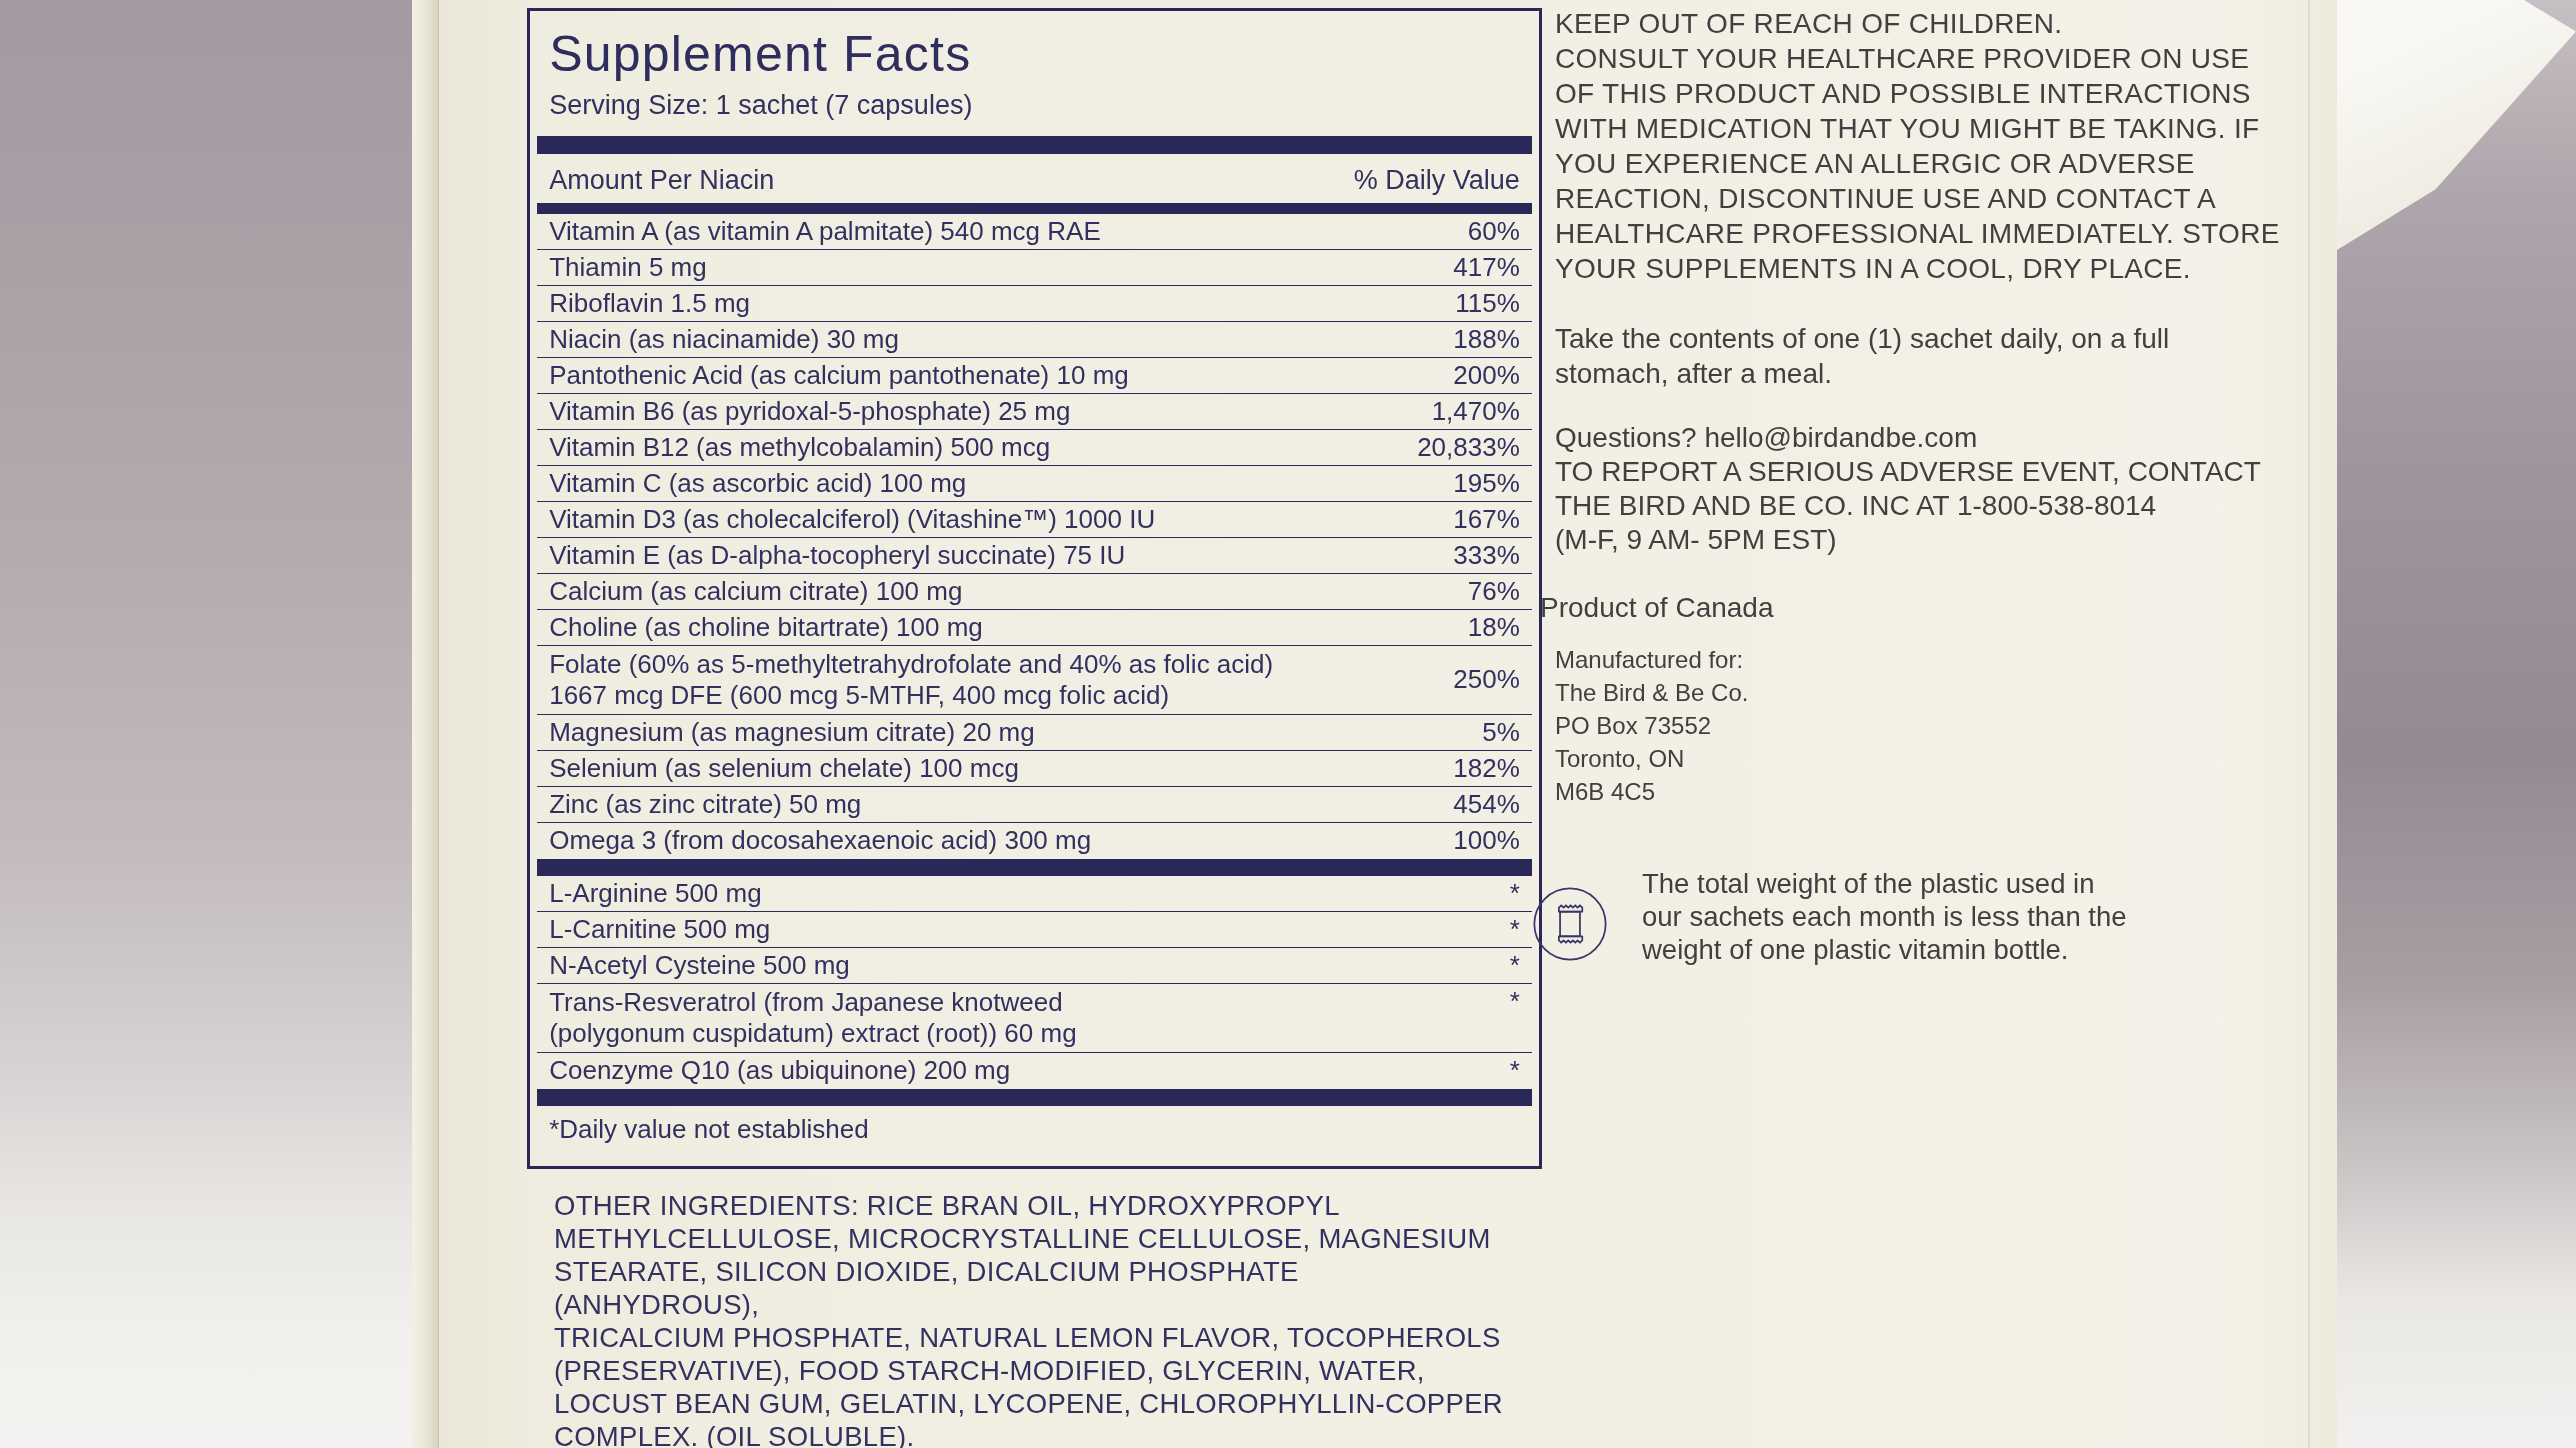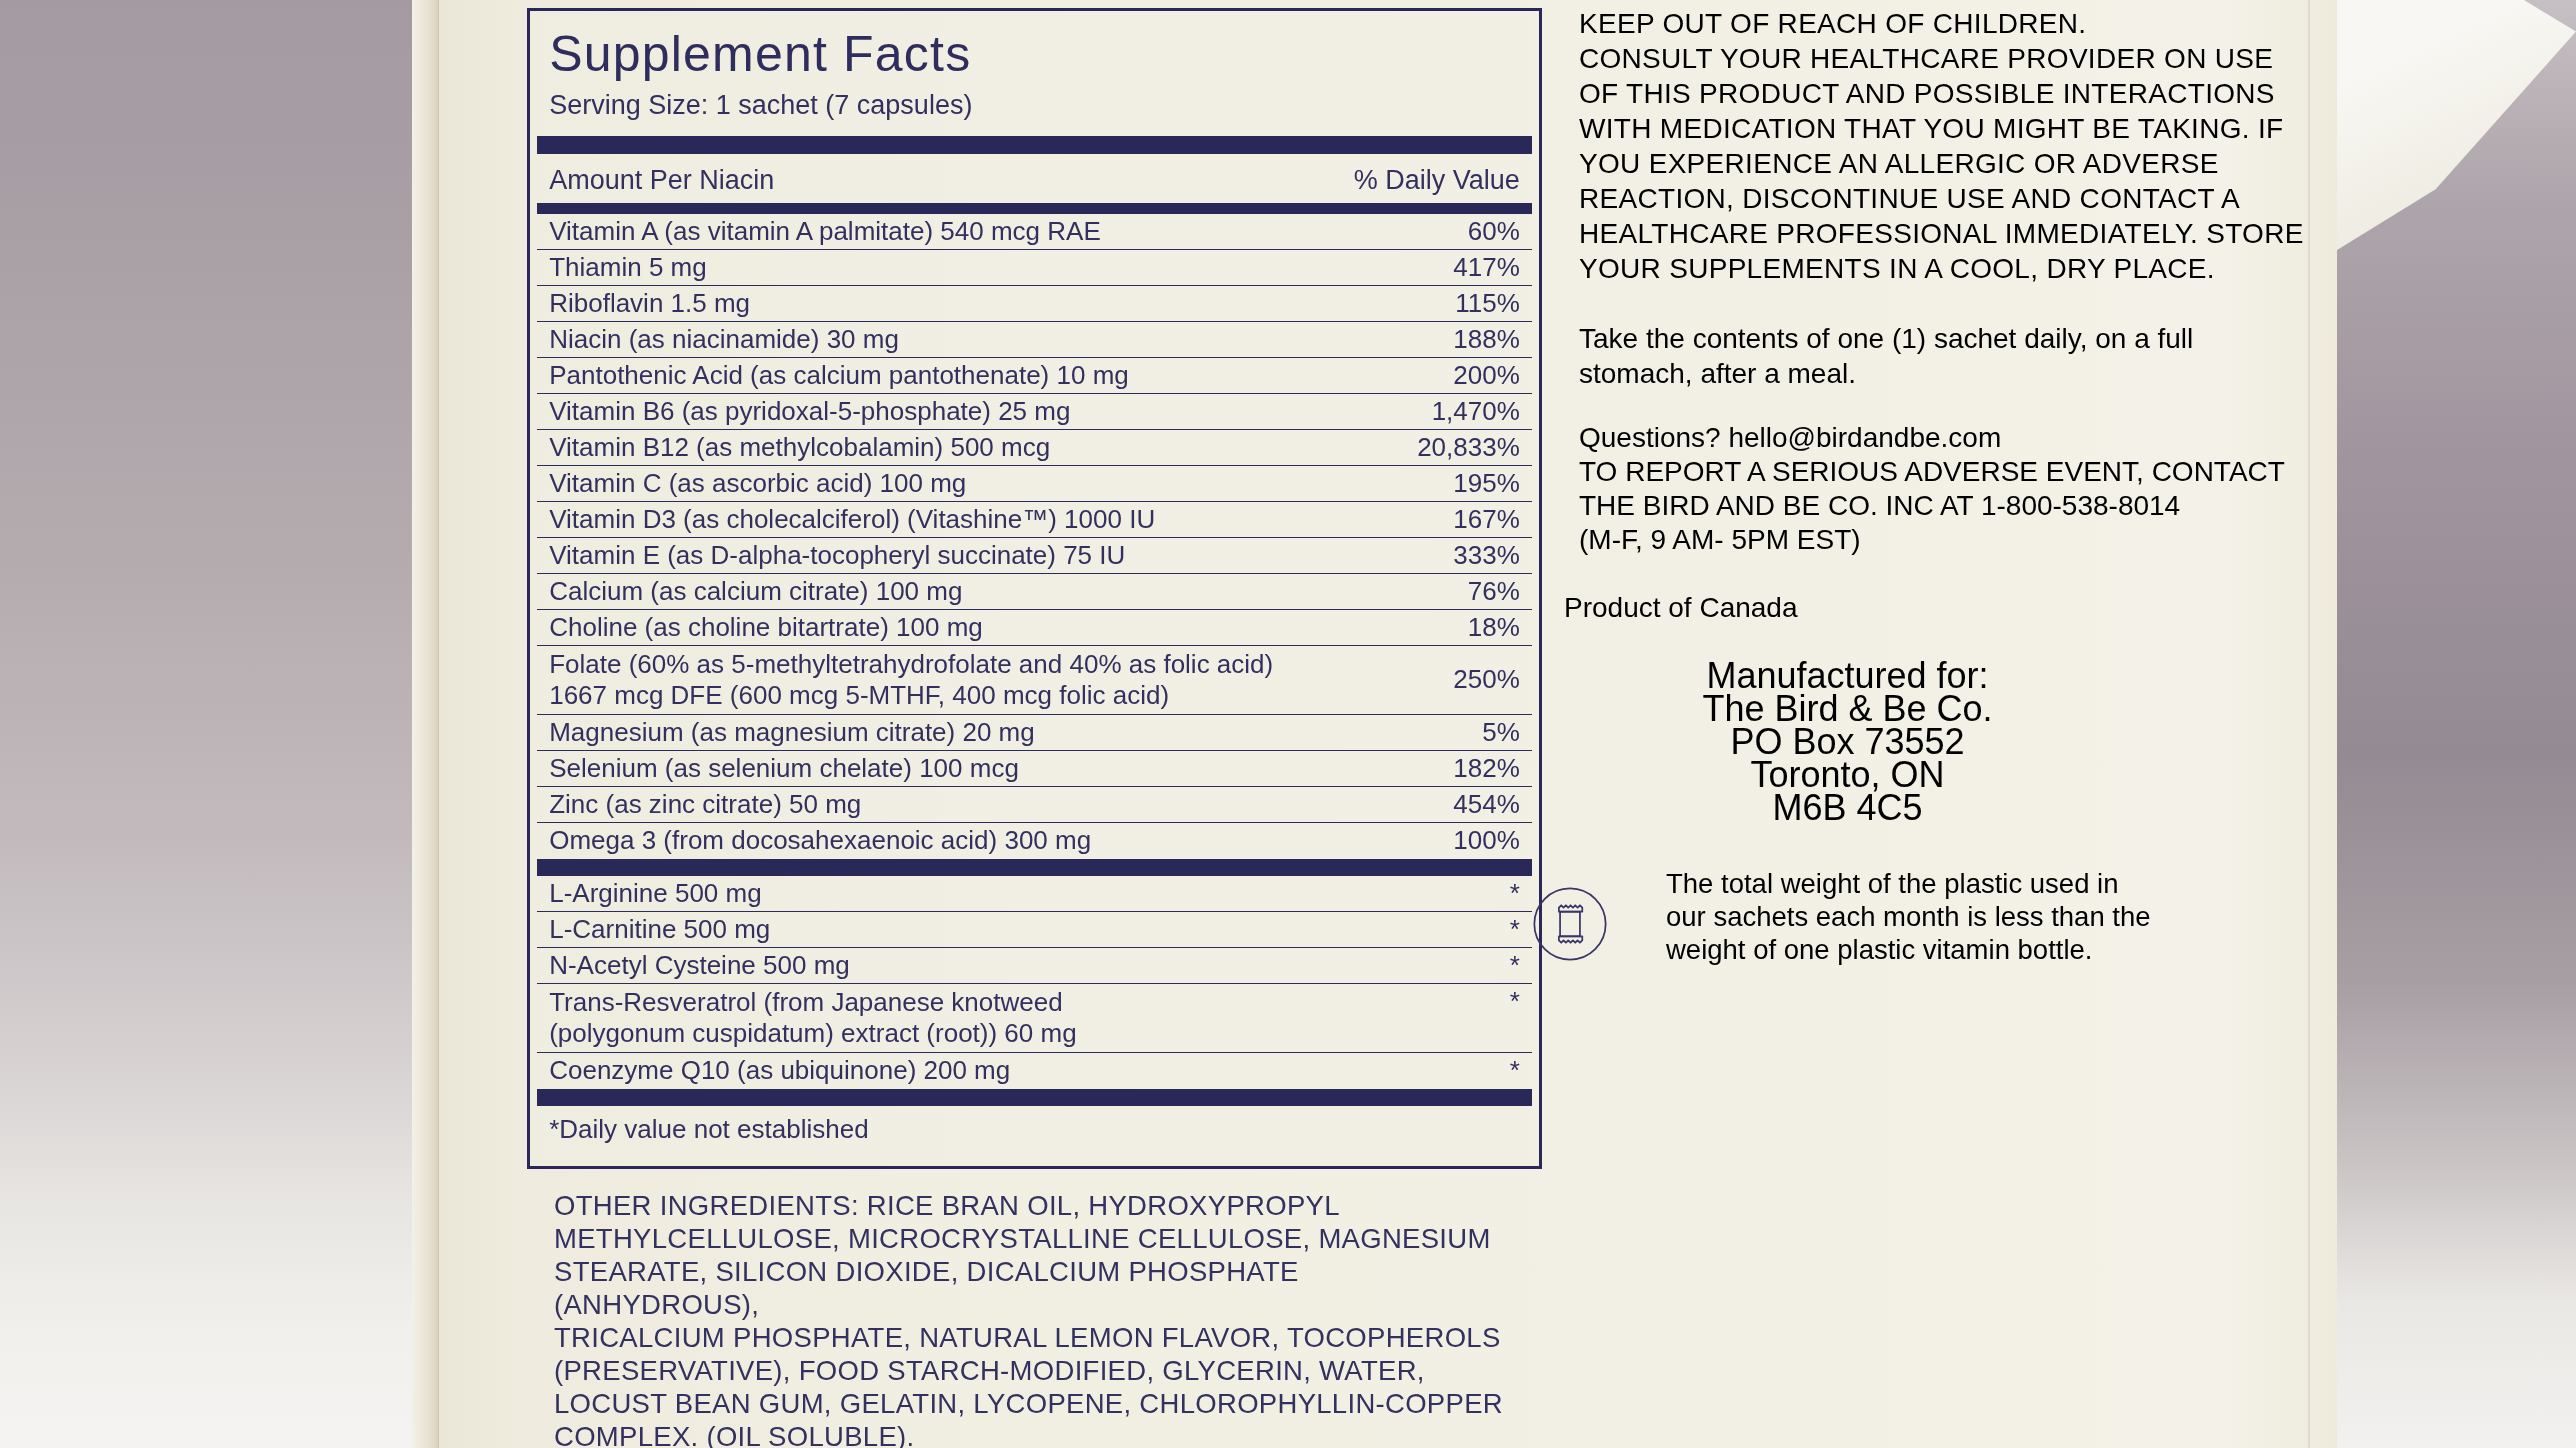--- a/index.html
+++ b/index.html
@@ -42,26 +42,26 @@
   .row.vtop{align-items:flex-start;}
   .row.nb{border-bottom:none;}
   .rval{margin-left:24px;white-space:nowrap;}
   .foot{padding:9.6px 12px;font-size:26px;line-height:29px;}
 
   
   .other-ing{position:absolute;left:554px;top:1189px;width:955px;font-size:27.5px;line-height:33px;
     letter-spacing:0.3px;white-space:pre-line;color:#33315f;}
 
   
-  .rc{position:absolute;white-space:pre-line;color:#000000;margin-left:24px;}
+  .rc{position:absolute;white-space:pre-line;color:#404040;}
   .warning{left:1555px;top:6px;width:752px;font-size:28px;line-height:35px;letter-spacing:0.3px;}
   .directions{left:1555px;top:321px;width:740px;font-size:28px;line-height:35px;}
   .contact{left:1555px;top:421px;width:752px;font-size:28px;line-height:34px;}
   .origin{left:1540px;top:591px;width:537px;font-size:28px;line-height:33px;}
-  .manufacturer{left:1555px;top:659px;width:537px;font-size:36px;line-height:33px;text-align:center;}
+  .manufacturer{left:1555px;top:643px;width:537px;font-size:24px;line-height:33px;}
   .plastic-note{left:1642px;top:867px;width:597px;font-size:27.5px;line-height:33px;}
   .sachet-badge{position:absolute;left:1532px;top:886px;width:76px;height:76px;}
 </style>
 </head>
 <body>
 
 <div id="stage">
   <div class="bg-left"></div>
   <div class="bg-right"></div>
   <div class="wedge"></div>

